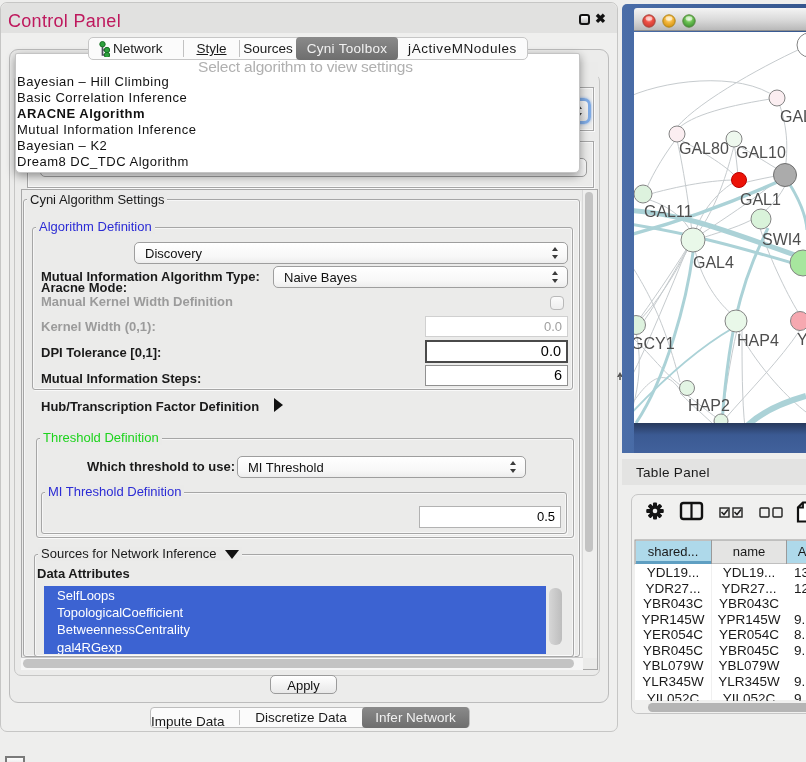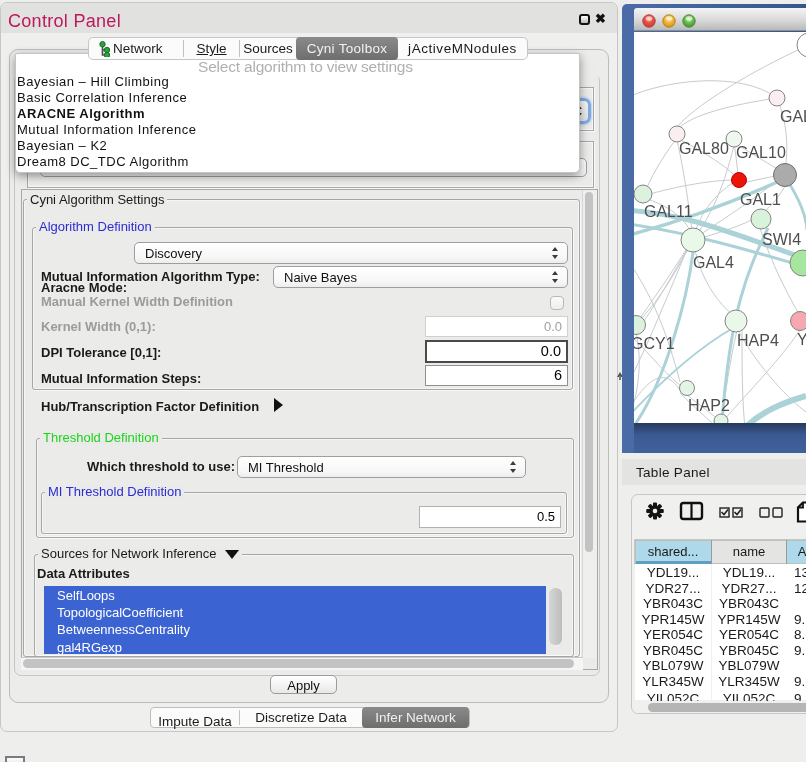--- a/index.html
+++ b/index.html
@@ -116,21 +116,21 @@
 <div class="abs" style="left:21px; top:189px; width:577px; height:481px; border:1px solid #a8a8a8; background:transparent;"></div>
 <div class="abs" style="left:582px; top:190px; width:15px; height:468px; background:#efefee; border-left:1px solid #d8d8d8;"></div>
 <div class="abs" style="left:585px; top:192px; width:8px; height:360px; background:#c3c3c3; border-radius:4px;"></div>
 
 <div class="abs" style="left:21px; top:657px; width:562px; height:13px; background:#f5f5f5; border-top:1px solid #c9c9c9;"></div>
 <div class="abs" style="left:23px; top:659px; width:551px; height:9px; background:#c3c3c3; border-radius:4.5px;"></div>
 
 <div class="abs" style="left:270px; top:675px; width:67px; height:19px; background:linear-gradient(#ffffff,#e8e8e8); border:1px solid #9b9b9b; border-radius:5px; font-size:13px; text-align:center; line-height:19px; color:#111;">Apply</div>
 
 <div class="abs" id="bottabs" style="left:150px; top:707px; height:21px; background:#fbfbfb; border:1px solid #bdbdbd; border-radius:4px; display:flex; align-items:center; font-size:13.5px; color:#1a1a1a;">
-  <div style="width:88px; text-align:center;margin-top:8px;">Impute Data</div>
+  <div style="width:88px; text-align:left;margin-top:8px;">Impute Data</div>
   <div style="width:1px; height:15px; background:#c2c2c2;"></div>
   <div style="width:122px; text-align:center;">Discretize Data</div>
   <div style="width:107px; height:21px; background:linear-gradient(#8a8a8a,#6e6e6e); color:#f0f0f0; border-radius:4px; display:flex; align-items:center; justify-content:center;">Infer Network</div>
 </div>
 
 <div class="abs" style="left:5px; top:756px; width:20px; height:12px; border:2px solid #7a7a7a; background:linear-gradient(#fdfdfd,#e2e2e2);"></div>
 
 <div class="abs" style="left:617px; top:372px; width:0; height:0; border-left:3px solid transparent; border-right:3px solid transparent; border-bottom:5px solid #555;"></div>
 <div class="abs" style="left:619px; top:376px; width:2px; height:4px; background:#777;"></div>
 

